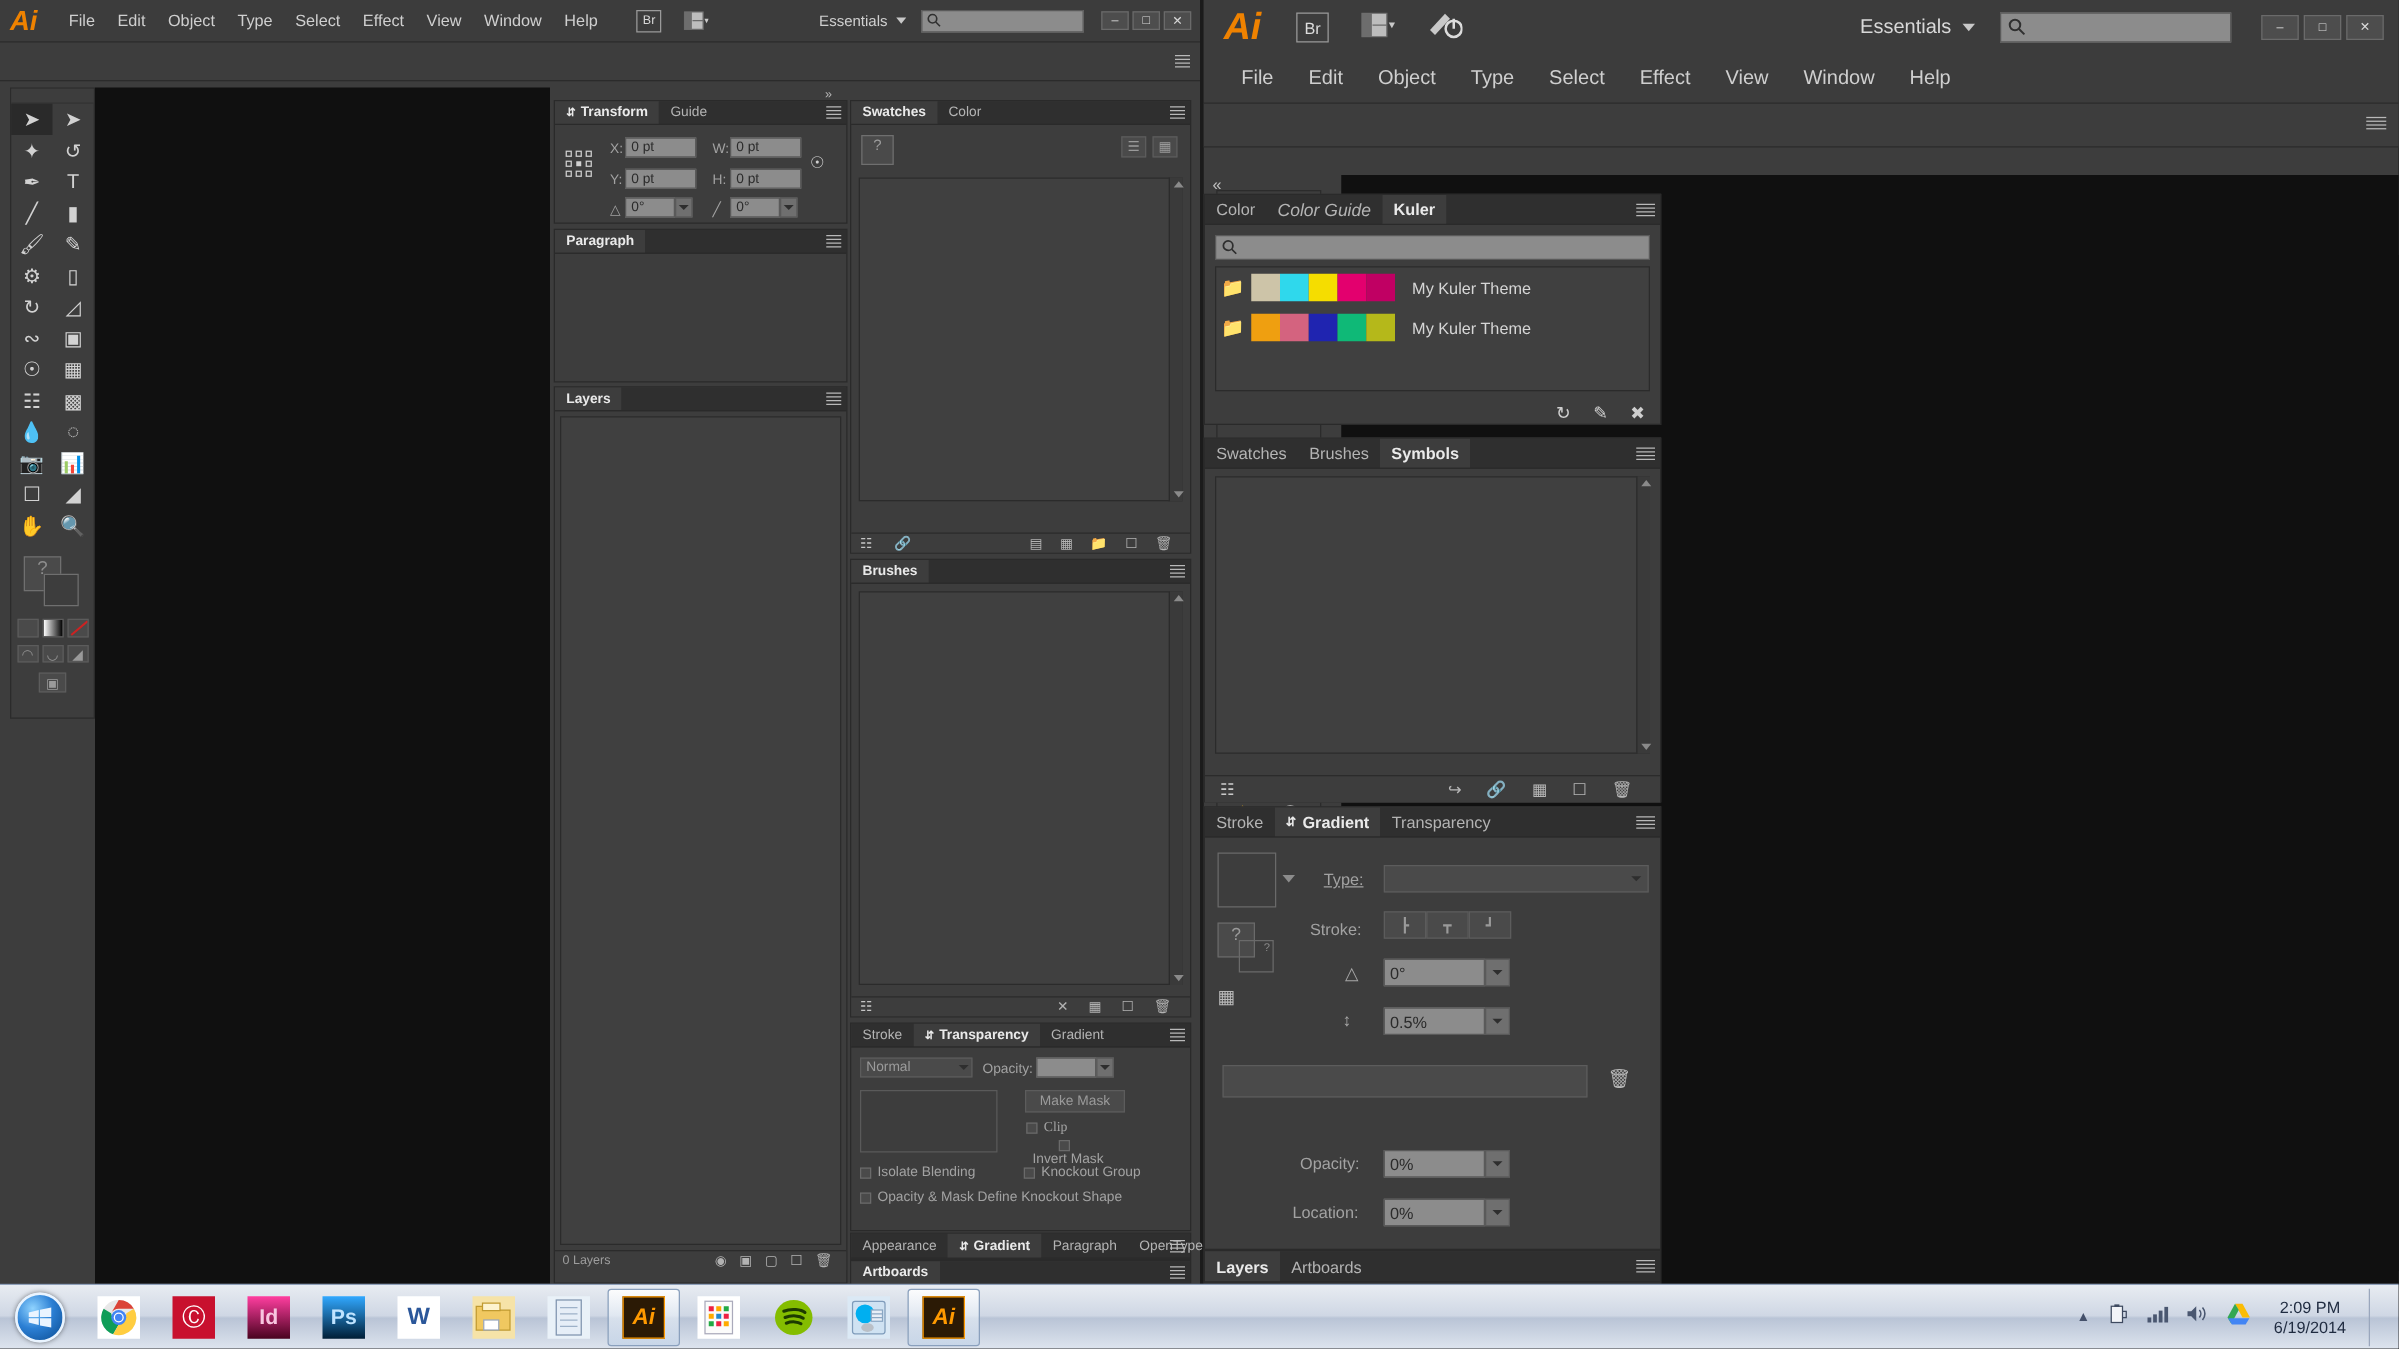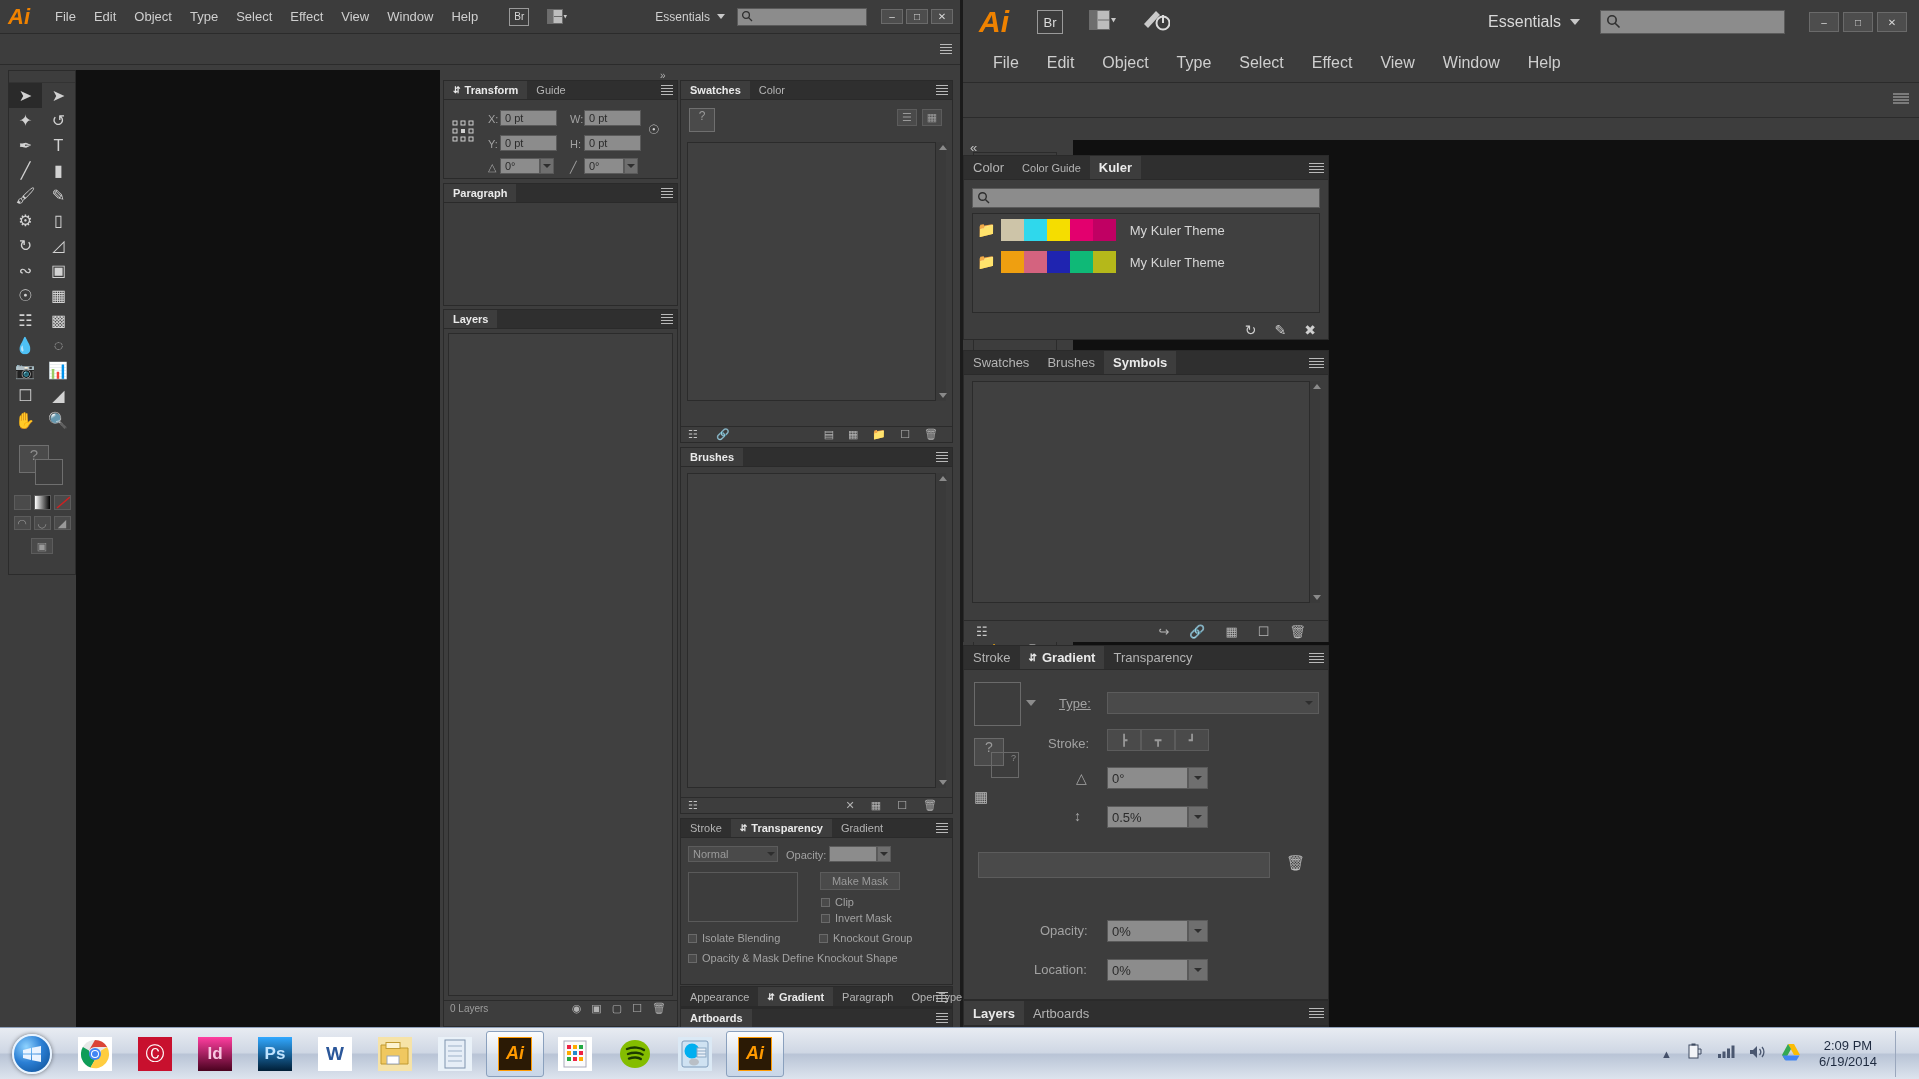--- a/index.html
+++ b/index.html
@@ -358,23 +358,23 @@
         <div class="stepper" style="position:absolute;left:83px;top:8px;height:16px;background:transparent;border:none;"></div>
         <span class="fieldlbl" style="position:absolute;left:105px;top:11px;">Opacity:</span>
         <div class="field" style="position:absolute;left:148px;top:8px;width:48px;height:16px;"></div>
         <div class="stepper" style="position:absolute;left:196px;top:8px;height:16px;border:1px solid #5a5a5a;"></div>
 
         <div style="position:absolute;left:7px;top:34px;width:110px;height:50px;background:#3d3d3d;border:1px solid #5a5a5a;"></div>
 
         <div class="btn" style="position:absolute;left:139px;top:34px;width:80px;height:18px;">Make Mask</div>
         <div style="position:absolute;left:140px;top:58px;display:flex;align-items:center;">
           <span class="cbx"></span>
-          <span class="fieldlbl" style="margin-left:5px;">Clip</span>
-        </div>
-        <div style="position:absolute;left:140px;top:74px;display:flex;align-items:center;">
+          <span class="fieldlbl" style="margin-left:5px;font-family:Liberation Serif, serif;">Clip</span>
+        </div>
+        <div style="position:absolute;left:140px;top:74px;display:flex;align-items:center;flex-direction:column;">
           <span class="cbx"></span>
           <span class="fieldlbl" style="margin-left:5px;">Invert Mask</span>
         </div>
 
         <div style="position:absolute;left:7px;top:94px;display:flex;align-items:center;">
           <span class="cbx"></span>
           <span class="fieldlbl" style="margin-left:5px;">Isolate Blending</span>
         </div>
         <div style="position:absolute;left:138px;top:94px;display:flex;align-items:center;">
           <span class="cbx"></span>
@@ -572,21 +572,21 @@
       <div style="display:flex;justify-content:center;margin-top:10px;">
         <div class="btn" style="width:30px;height:20px;">▣</div>
       </div>
     </div>
 
     <div class="canvas" style="position:absolute;left:110px;top:140px;width:1440px;height:887px;"></div>
 
     <div class="panel" style="position:absolute;left:0;top:155px;width:366px;height:185px;left:0;">
       <div class="tabrow" style="height:24px;">
         <div class="tab" style="font-size:13px;">Color</div>
-        <div class="tab" style="font-size:11px;">Color Guide</div>
+        <div class="tab" style="font-size:14px;font-style:italic;">Color Guide</div>
         <div class="tab active" style="font-size:13px;">Kuler</div>
         <div class="tabfill"></div>
         <div class="menu-dots" style="width:17px;">
             <i></i>
             <i></i>
             <i></i>
             <i></i>
           </div>
       </div>
       <div style="position:relative;height:160px;">

